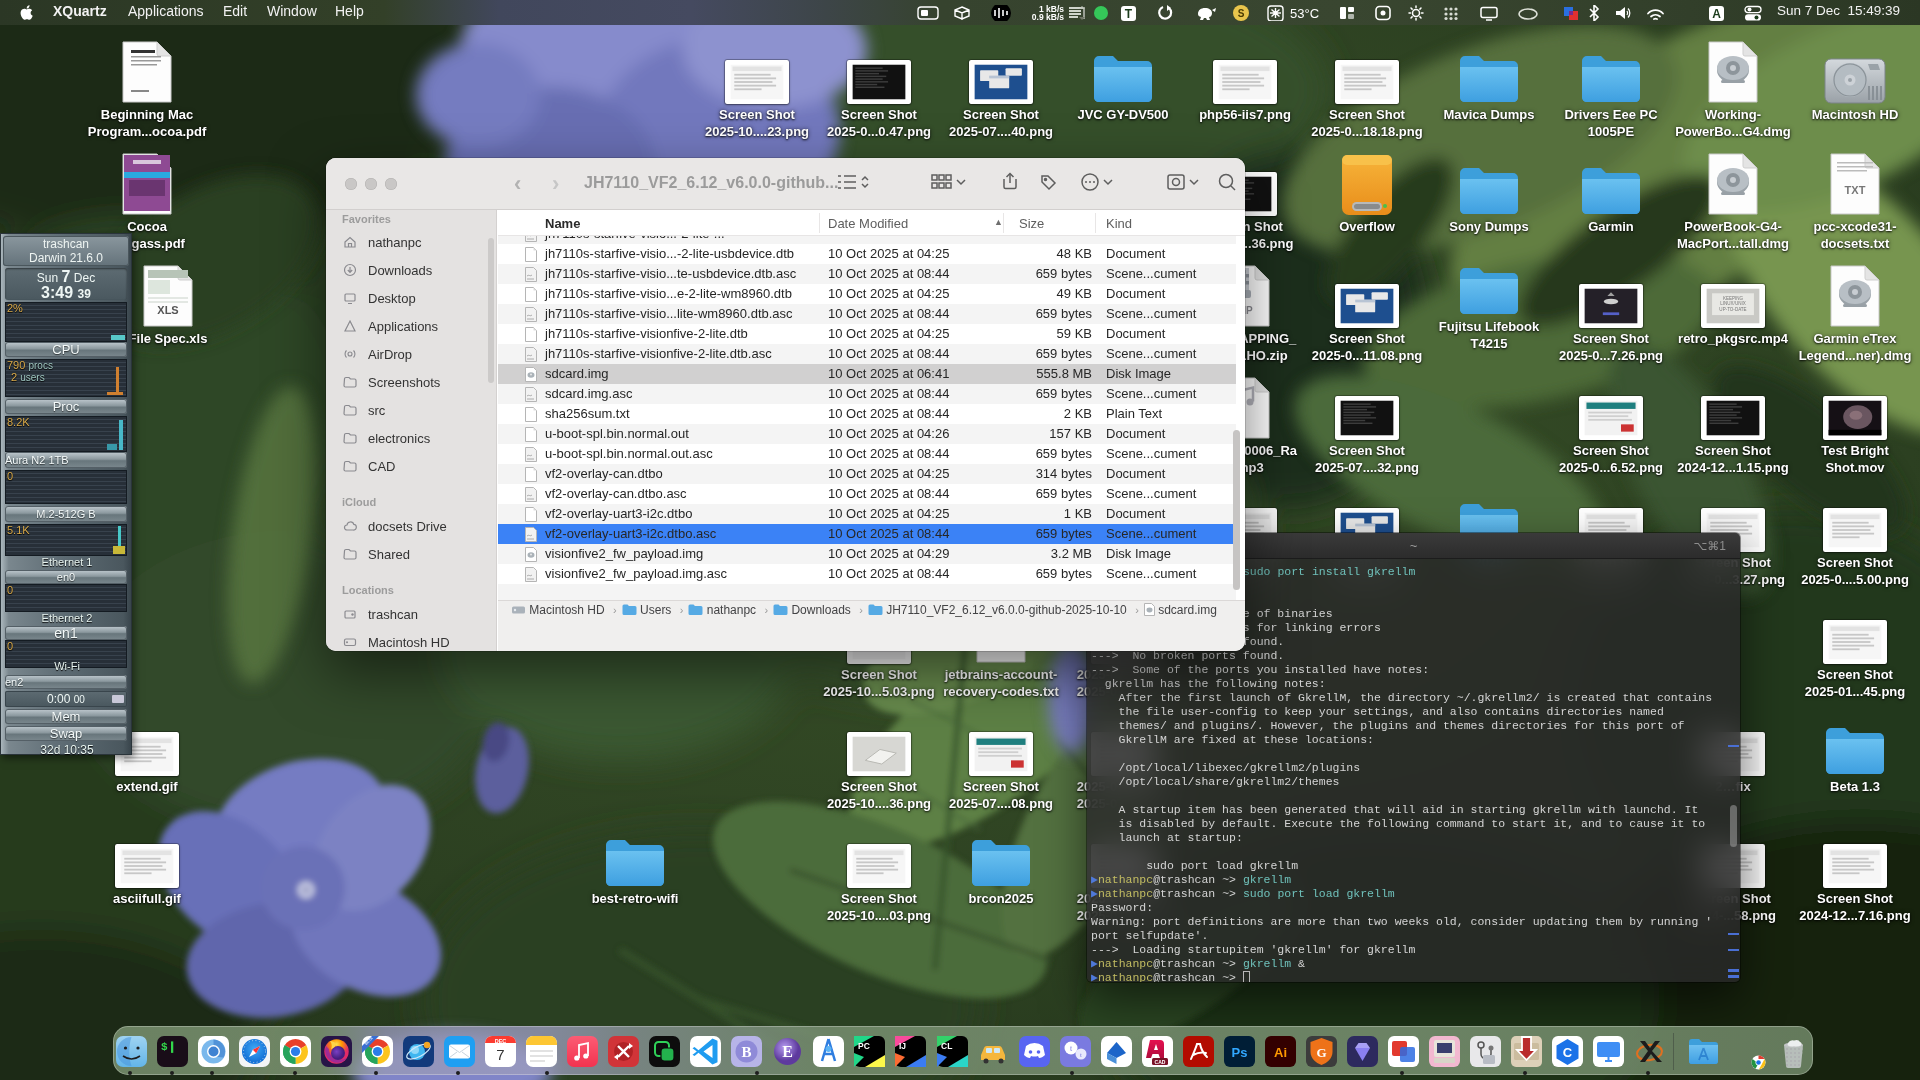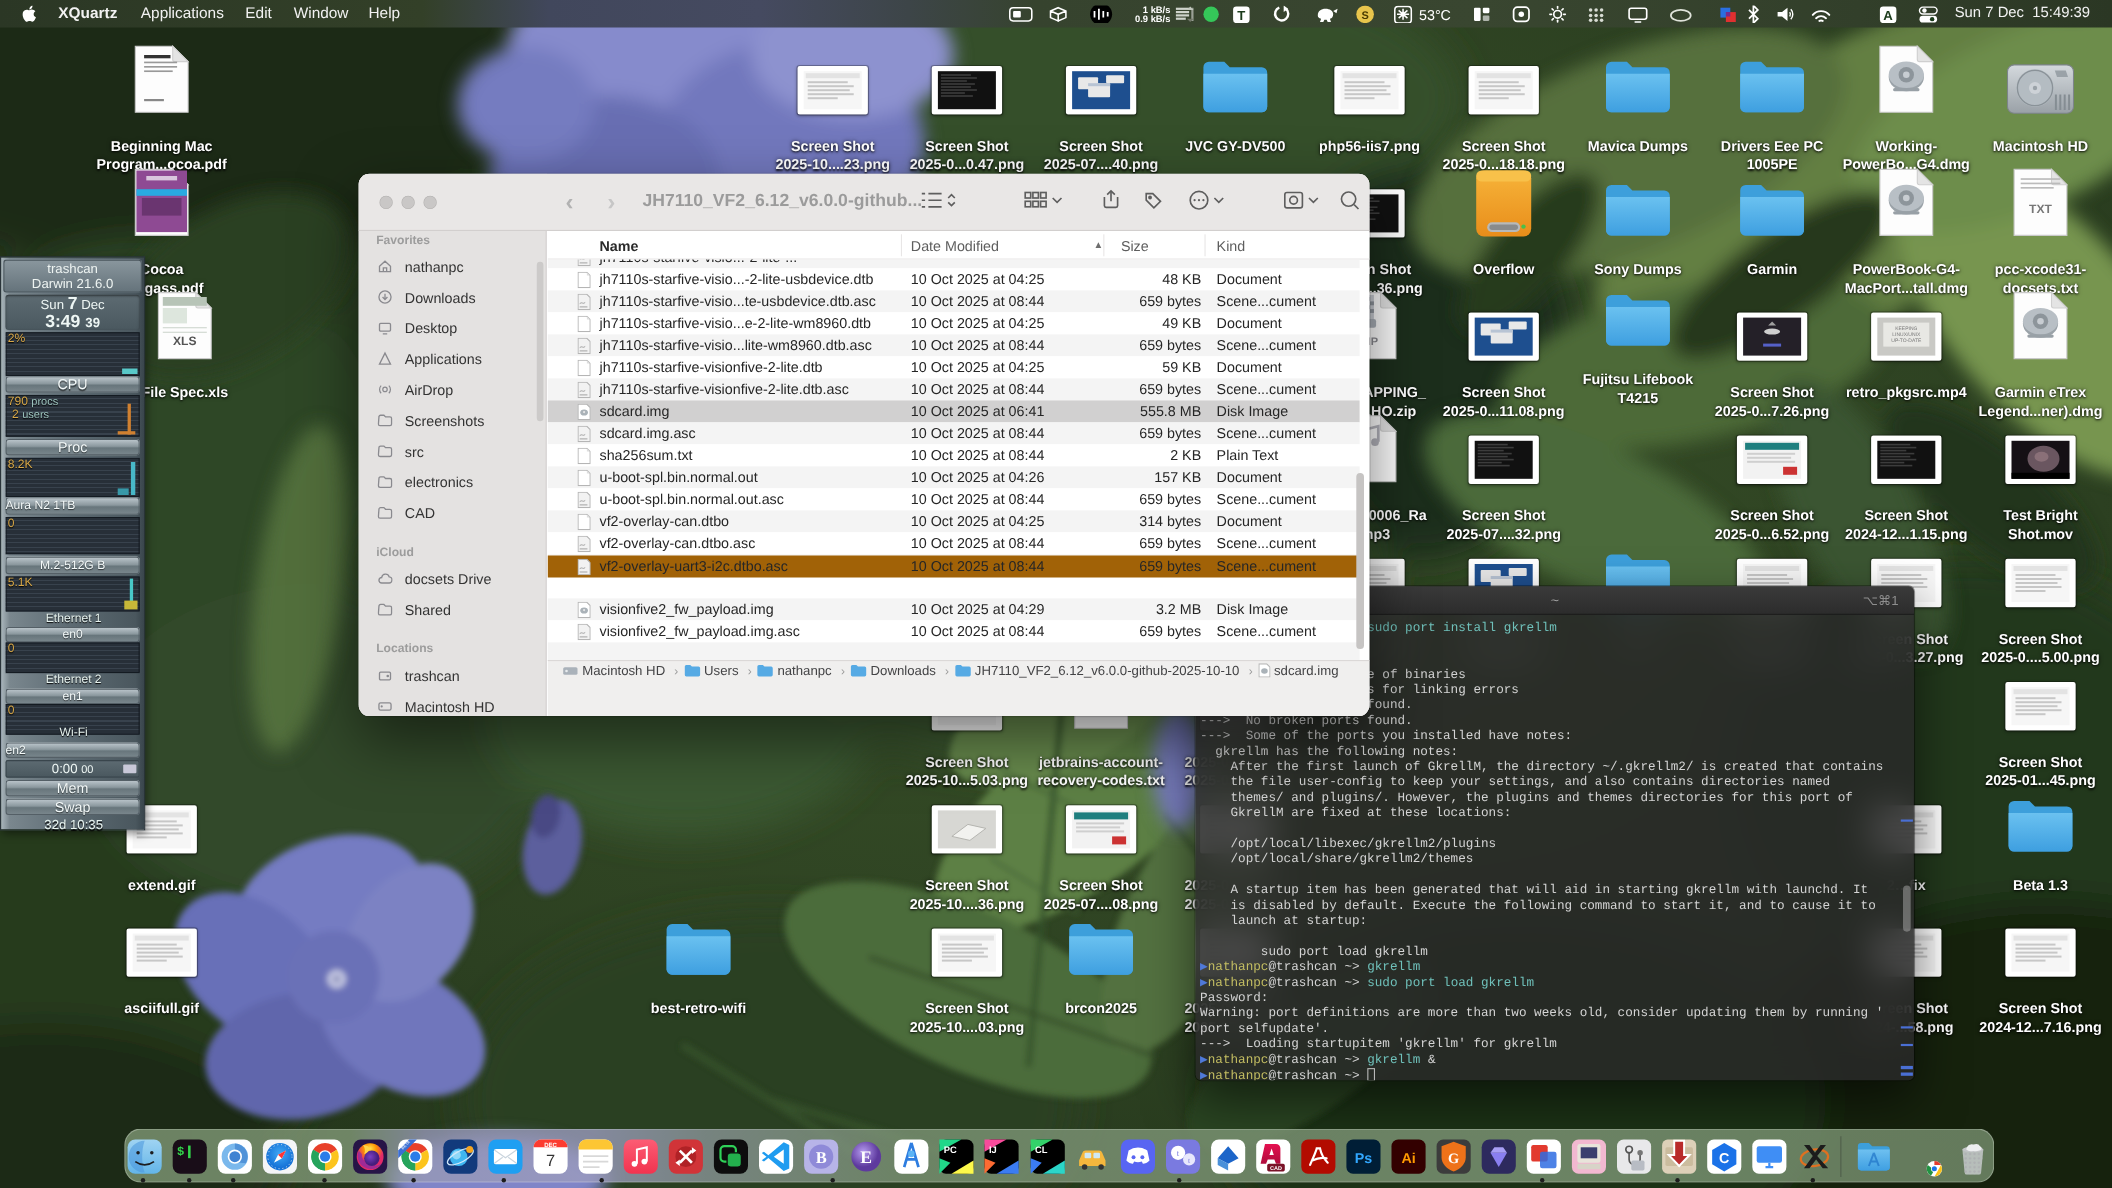--- a/index.html
+++ b/index.html
@@ -6,21 +6,21 @@
 #scene{position:relative;width:1920px;height:1080px;overflow:hidden;background:#2a3c26}
 .abs{position:absolute}
 
 #menubar{position:absolute;left:0;top:0;width:1920px;height:25px;z-index:60;
  background:linear-gradient(90deg,#2b3725 0%,#334028 20%,#41475c 26%,#454a60 36%,#3d4548 43%,#36432e 49%,#394630 70%,#323f2a 88%,#2b3724 100%);
  color:#f2f2f2;font-size:14px}
 #menubar .mi{position:absolute;top:3px;white-space:nowrap}
 
 .dicon{position:absolute;width:120px;z-index:5;text-align:center}
 .dicon .ibox{position:relative;height:66px;display:flex;align-items:flex-end;justify-content:center}
-.dicon .lbl{margin-top:21px;font-size:13px;font-weight:bold;color:#fff;line-height:16.5px;
+.dicon .lbl{margin-top:3px;font-size:13px;font-weight:bold;color:#fff;line-height:16.5px;
  text-shadow:0 1px 2px rgba(0,0,0,.85),0 0 4px rgba(0,0,0,.6)}
 
 .th{border:2px solid #fff;outline:1px solid rgba(0,0,0,.25);background:#fff;box-shadow:0 1px 3px rgba(0,0,0,.4)}
 
 #dock{position:absolute;left:113px;top:1026px;width:1700px;height:49px;z-index:70;border-radius:15px;
  border:1px solid rgba(255,255,255,.28);
  background:linear-gradient(90deg,rgba(125,150,115,.82) 0%,rgba(130,153,120,.8) 12%,rgba(150,152,182,.8) 16%,rgba(155,155,190,.8) 25%,rgba(138,148,152,.8) 31%,rgba(125,148,118,.8) 42%,rgba(128,152,120,.8) 75%,rgba(120,145,112,.8) 100%)}
 .dk{position:absolute;top:8px;width:33px;height:33px}
 .dkdot{position:absolute;top:44px;width:4px;height:4px;border-radius:2px;background:#1d1d1d}
 </style></head>
@@ -1006,21 +1006,21 @@
    background:linear-gradient(180deg,#c0cad0,#8b989e 45%,#68767c 55%,#7b888e);box-shadow:inset 0 0 0 1px #545f66;
    color:#f4fafa;font-size:11px;text-align:center;line-height:14px;text-shadow:0 1px 1px rgba(0,0,0,.6)">en0</div>
       <div class="abs" style="left:4px;top:350px;width:122px;height:28px;
    background:repeating-linear-gradient(180deg,#272f38 0px,#272f38 3px,#38424d 3px,#38424d 4px);
    box-shadow:inset 0 0 0 1px #141b22">
         <span class="abs" style="left:2px;top:0px;color:#d8a848;font-size:11px;text-shadow:0 1px 1px #000">0</span>
       </div>
       <div class="abs" style="left:0;top:378px;width:132px;text-align:center;color:#e8f4f0;font-size:11px;text-shadow:0 1px 1px #000">Ethernet 2</div>
       <div class="abs" style="left:4px;top:392px;width:122px;height:14px;border-radius:3px;
    background:linear-gradient(180deg,#c0cad0,#8b989e 45%,#68767c 55%,#7b888e);box-shadow:inset 0 0 0 1px #545f66;
-   color:#f4fafa;font-size:11px;text-align:center;line-height:14px;text-shadow:0 1px 1px rgba(0,0,0,.6)">en1</div>
+   color:#f4fafa;font-size:14px;text-align:center;line-height:14px;text-shadow:0 1px 1px rgba(0,0,0,.6)">en1</div>
       <div class="abs" style="left:4px;top:406px;width:122px;height:28px;
    background:repeating-linear-gradient(180deg,#272f38 0px,#272f38 3px,#38424d 3px,#38424d 4px);
    box-shadow:inset 0 0 0 1px #141b22">
         <span class="abs" style="left:2px;top:0px;color:#d8a848;font-size:11px;text-shadow:0 1px 1px #000">0</span>
       </div>
       <div class="abs" style="left:0;top:426px;width:132px;text-align:center;color:#e8f4f0;font-size:11px;text-shadow:0 1px 1px #000">Wi-Fi</div>
       <div class="abs" style="left:4px;top:441px;width:122px;height:14px;border-radius:3px;
    background:linear-gradient(180deg,#c0cad0,#8b989e 45%,#68767c 55%,#7b888e);box-shadow:inset 0 0 0 1px #545f66;
    color:#f4fafa;font-size:11px;text-align:left;line-height:14px;text-shadow:0 1px 1px rgba(0,0,0,.6)">en2</div>
       <div class="abs" style="left:4px;top:457px;width:122px;height:16px;background:linear-gradient(180deg,#5d6b72,#49575e);border-radius:2px;color:#eef6f4;font-size:12px;text-align:center;line-height:16px;box-shadow:inset 0 0 0 1px #39454c">0:00 <span style="font-size:10px">00</span><span class="abs" style="right:3px;top:4px;width:12px;height:8px;background:#c8c8d8;border-radius:1px"></span></div>
@@ -1336,21 +1336,21 @@
       <div class="abs" style="left:172px;top:346px;width:738px;height:20px;background:#f4f4f4;overflow:hidden">
         <svg class="abs" style="left:27px;top:3px" width="12" height="15" viewBox="0 0 12 15">
           <path d="M.5 .5 h8 l3 3 v11 h-11z" fill="#fff" stroke="#b5b5b5"></path>
           <path d="M8.5 .5 l3 3 h-3z" fill="#ddd"></path>
         </svg>
         <div class="abs" style="left:47px;top:2px;font-size:13px;color:#262626;white-space:nowrap">vf2-overlay-uart3-i2c.dtbo</div>
         <div class="abs" style="left:330px;top:2px;font-size:13px;color:#262626">10 Oct 2025 at 04:25</div>
         <div class="abs" style="left:474px;top:2px;width:120px;text-align:right;font-size:13px;color:#262626">1 KB</div>
         <div class="abs" style="left:608px;top:2px;font-size:13px;color:#262626">Document</div>
       </div>
-      <div class="abs" style="left:172px;top:347px;width:738px;height:20px;background:#a16207;overflow:hidden">
+      <div class="abs" style="left:172px;top:366px;width:738px;height:20px;background:#3b82f6;overflow:hidden">
         <svg class="abs" style="left:27px;top:3px" width="12" height="15" viewBox="0 0 12 15">
           <path d="M.5 .5 h8 l3 3 v11 h-11z" fill="#f2f2f2" stroke="#b5b5b5"></path>
           <path d="M2 9 c2-2 3 1 5-1 M2 12 h7" stroke="#999" fill="none" stroke-width=".8"></path>
         </svg>
         <div class="abs" style="left:47px;top:2px;font-size:13px;color:#262626;white-space:nowrap">vf2-overlay-uart3-i2c.dtbo.asc</div>
         <div class="abs" style="left:330px;top:2px;font-size:13px;color:#262626">10 Oct 2025 at 08:44</div>
         <div class="abs" style="left:474px;top:2px;width:120px;text-align:right;font-size:13px;color:#262626">659 bytes</div>
         <div class="abs" style="left:608px;top:2px;font-size:13px;color:#262626">Scene...cument</div>
       </div>
       <div class="abs" style="left:172px;top:386px;width:738px;height:20px;background:#f4f4f4;overflow:hidden">

